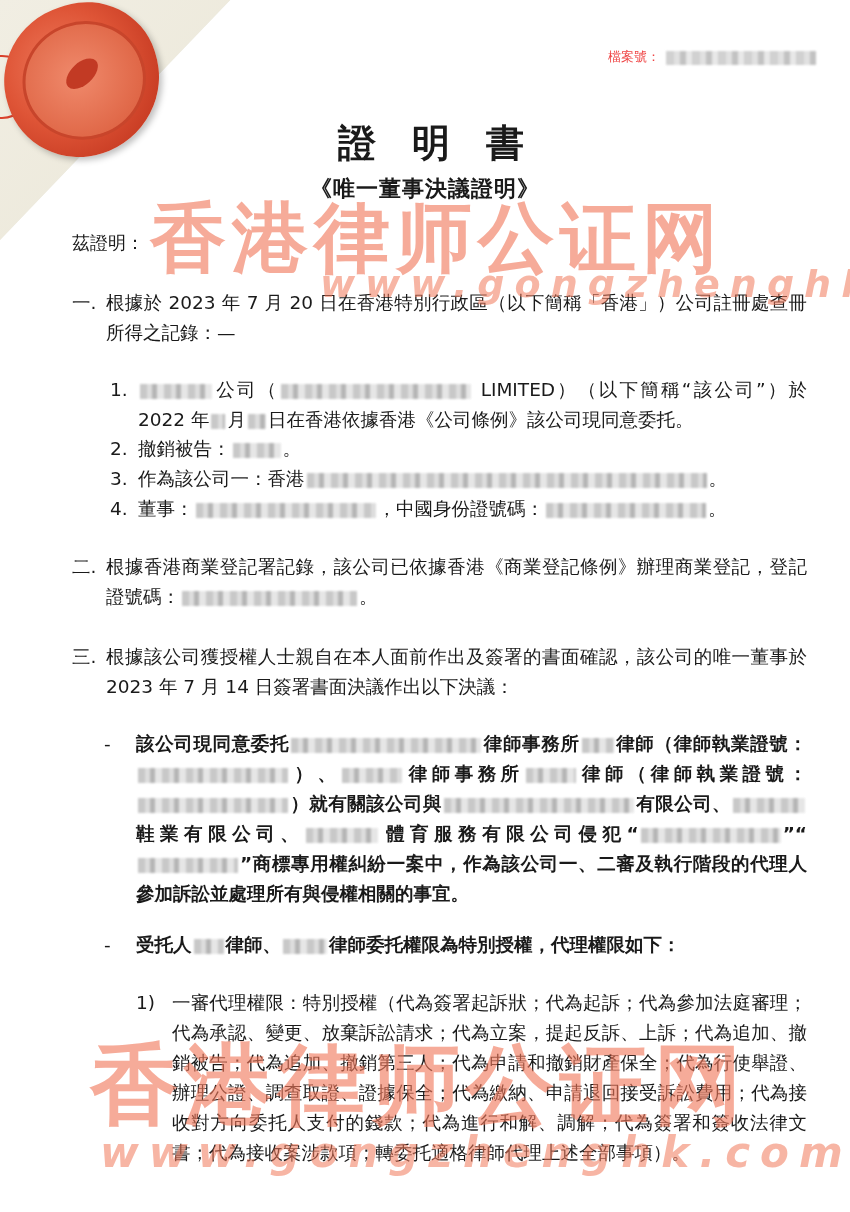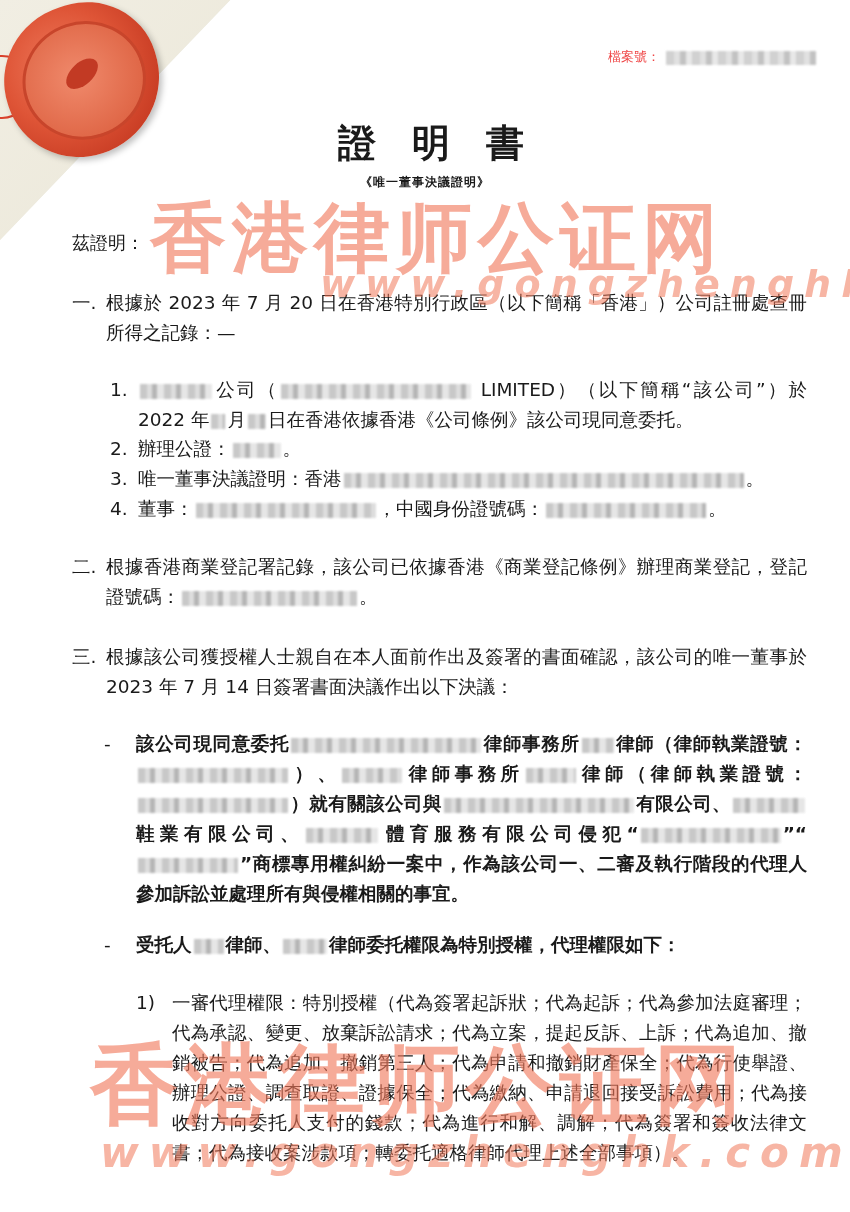--- a/index.html
+++ b/index.html
@@ -56,21 +56,21 @@
   }
   .file-no .blur { width: 150px; margin-left: 6px; }
 
   .title {
     position: absolute; left: 0; right: 0; top: 118px; text-align: center;
     font-size: 38px; font-weight: bold; letter-spacing: 36px;
     font-family: "DejaVu Sans", sans-serif; padding-left: 48px;
   }
   .subtitle {
     position: absolute; left: 0; right: 0; top: 174px; text-align: center;
-    font-size: 12px; font-weight: bold; font-family: "DejaVu Sans", sans-serif;
+    font-size: 22px; font-weight: bold; font-family: "DejaVu Sans", sans-serif;
     letter-spacing: 1px;
   }
 
   .txt { position: absolute; font-size: 18.5px; line-height: 30px; }
   .sans { font-family: "DejaVu Sans", sans-serif; }
 
   .lead { left: 72px; top: 228px; font-size: 18px; }
 
   .sec { left: 72px; width: 735px; }
   .sec .num { position: absolute; left: 0; top: 0; }
@@ -131,25 +131,25 @@
     <span class="num">一.</span>
     <div class="body">根據於 2023 年 7 月 20 日在香港特別行政區（以下簡稱「香港」）公司註冊處查冊所得之記錄：—</div>
   </div>
 
   <div class="txt sub sans" style="top:375px;">
     <span class="num">1.</span>
     <div class="body"><span class="r" style="width:72px"></span><span>公司（</span><span class="r" style="width:190px"></span><span> LIMITED）（以下簡稱“該公司”）於 2022 年</span><span class="r" style="width:14px"></span><span>月</span><span class="r" style="width:18px"></span><span>日在香港依據香港《公司條例》該公司現同意委托。</span></div>
   </div>
   <div class="txt sub sans" style="top:434px;">
     <span class="num">2.</span>
-    <div class="body"><span>辦理公證：</span><span class="r" style="width:48px"></span><span>。</span></div>
+    <div class="body"><span>撤銷被告：</span><span class="r" style="width:48px"></span><span>。</span></div>
   </div>
   <div class="txt sub sans" style="top:464px;">
     <span class="num">3.</span>
-    <div class="body"><span>唯一董事決議證明：香港</span><span class="r" style="width:400px"></span><span>。</span></div>
+    <div class="body"><span>作為該公司一：香港</span><span class="r" style="width:400px"></span><span>。</span></div>
   </div>
   <div class="txt sub sans" style="top:494px;">
     <span class="num">4.</span>
     <div class="body"><span>董事：</span><span class="r" style="width:180px"></span><span>，中國身份證號碼：</span><span class="r" style="width:160px"></span><span>。</span></div>
   </div>
 
   <div class="txt sec sans" style="top:552px;">
     <span class="num">二.</span>
     <div class="body"><span>根據香港商業登記署記錄，該公司已依據香港《商業登記條例》辦理商業登記，登記證號碼：</span><span class="r" style="width:175px"></span><span>。</span></div>
   </div>

